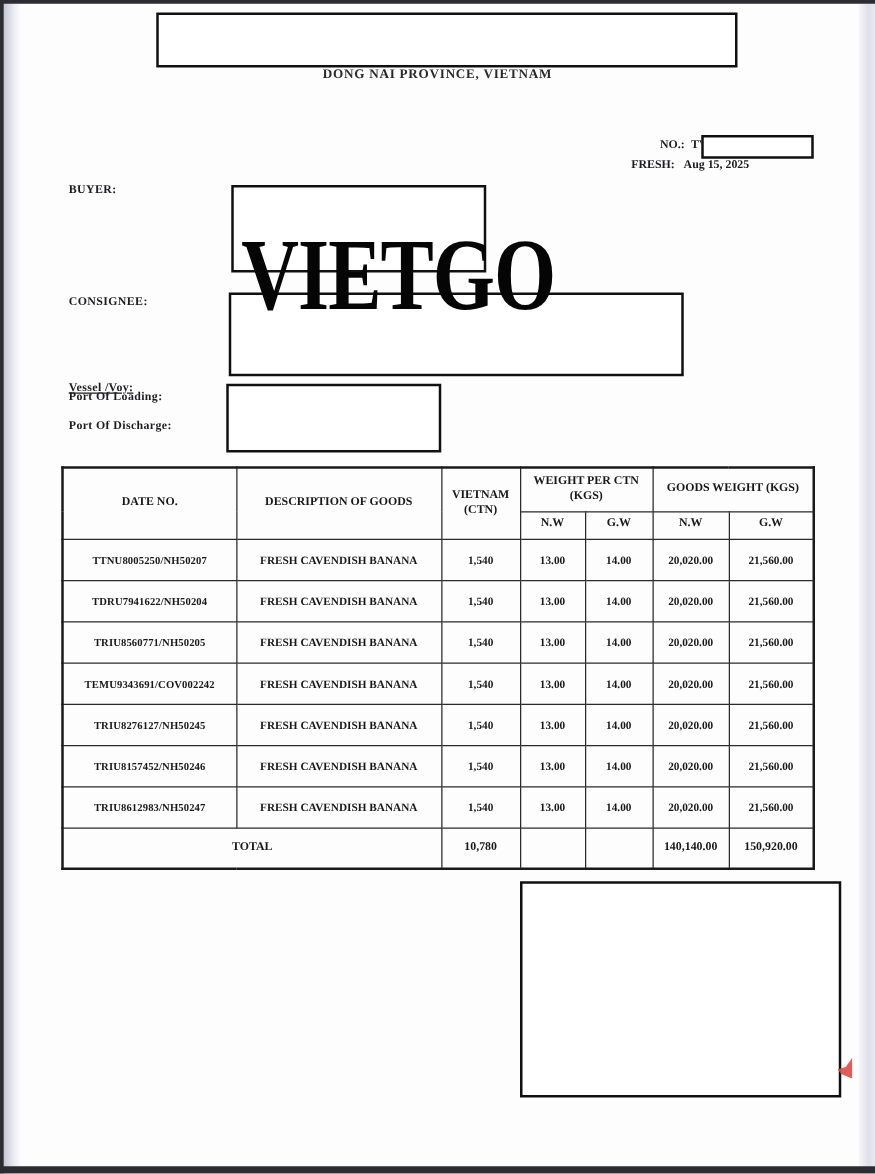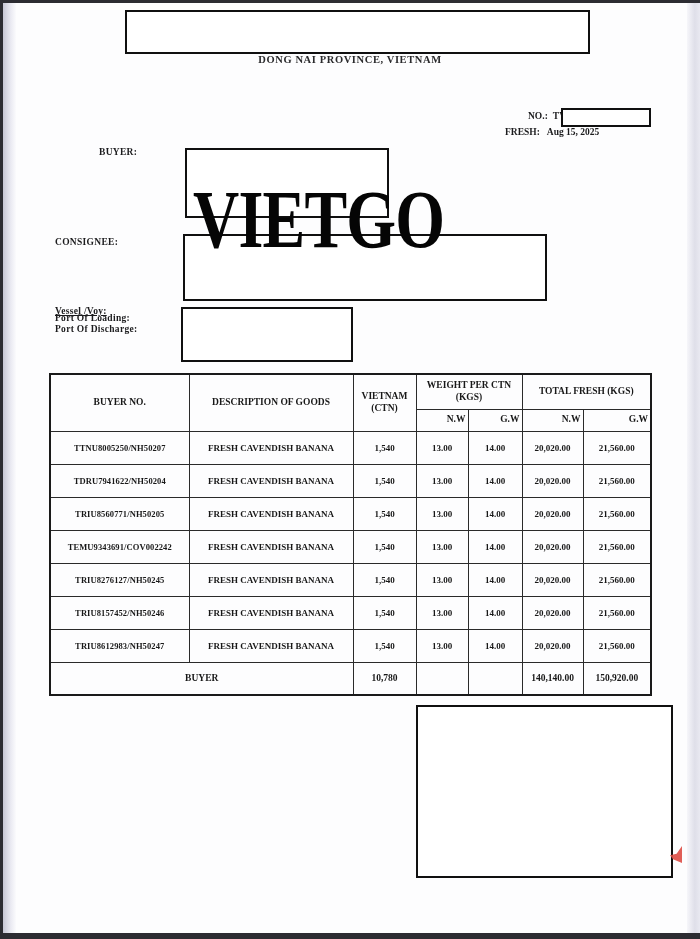--- a/index.html
+++ b/index.html
@@ -32,45 +32,45 @@
   .doc-title {
     position: absolute; left: 0; top: 84px; width: 700px; text-align: center;
     font-size: 18px; font-weight: bold; letter-spacing: 1.5px; color: #222; z-index: 2;
   }
   .meta-no { position: absolute; left: 528px; top: 111px; font-size: 9.5px; font-weight: bold; z-index: 2; }
   .meta-no .val { margin-left: 5px; }
   .meta-date { position: absolute; left: 505px; top: 127px; font-size: 9.5px; font-weight: bold; z-index: 2; }
   .meta-date .val { margin-left: 7px; text-align: center; }
 
   .field-label { position: absolute; left: 55px; font-size: 9.5px; font-weight: bold; letter-spacing: 0.3px; z-index: 2; }
-  .lbl-buyer     { top: 147px; margin-left: 44px; }
+  .lbl-buyer     { top: 147px; }
   .lbl-consignee { top: 237px; }
   .lbl-vessel    { top: 306px; text-decoration: underline; }
   .lbl-loading   { top: 313px; }
-  .lbl-discharge { top: 324px; }
+  .lbl-discharge { top: 336px; }
 
   .watermark {
     position: absolute; left: 193px; top: 179px; z-index: 4;
     font-size: 82px; font-weight: bold; line-height: 1; color: #050505;
     transform: scaleX(0.78); transform-origin: left top; letter-spacing: -1px;
     white-space: nowrap;
   }
 
   table.packing {
     position: absolute; left: 49px; top: 373px; width: 601px; z-index: 2;
     border-collapse: collapse; table-layout: fixed;
     border: 2px solid #1a1a1a;
   }
   table.packing td, table.packing th {
     border: 1px solid #2a2a2a; text-align: center; vertical-align: middle;
     font-weight: bold; color: #181818; overflow: hidden; padding: 1px 2px;
   }
   table.packing th { font-size: 9.5px; line-height: 1.25; }
   tr.hdr-main th { height: 35px; }
-  tr.hdr-sub th  { height: 22px; text-align: right; }
+  tr.hdr-sub th  { height: 22px; }
   tr.data-row td { height: 33px; font-size: 9px; }
   tr.data-row td.cont-cell { font-size: 8.5px; letter-spacing: 0.1px; }
   tr.total-row td { height: 33px; font-size: 9.5px; }
 
   .red-mark {
     position: absolute; left: 670px; top: 846px; width: 12px; height: 17px; z-index: 7;
     background: #dd4d45;
     clip-path: polygon(100% 0, 100% 100%, 25% 78%, 0 55%, 55% 45%);
     opacity: 0.9;
   }
@@ -115,25 +115,25 @@
       <col style="width:139px">
         <col style="width:164px">
         <col style="width:63px">
       <col style="width:52px">
         <col style="width:54px">
         <col style="width:61px">
         <col style="width:68px">
     </colgroup>
     <tbody>
       <tr class="hdr-main">
-        <th rowspan="2">BUYER NO.</th>
+        <th rowspan="2">DATE NO.</th>
         <th rowspan="2">DESCRIPTION OF GOODS</th>
         <th rowspan="2">VIETNAM (CTN)</th>
         <th colspan="2">WEIGHT PER CTN (KGS)</th>
-        <th colspan="2">TOTAL FRESH (KGS)</th>
+        <th colspan="2">GOODS WEIGHT (KGS)</th>
       </tr>
       <tr class="hdr-sub">
         <th>N.W</th>
         <th>G.W</th>
         <th>N.W</th>
         <th>G.W</th>
       </tr>
 
       <tr class="data-row">
         <td class="cont-cell">TTNU8005250/NH50207</td>
@@ -193,21 +193,21 @@
         <td class="cont-cell">TRIU8612983/NH50247</td>
         <td>FRESH CAVENDISH BANANA</td>
         <td>1,540</td>
         <td>13.00</td>
         <td>14.00</td>
         <td>20,020.00</td>
         <td>21,560.00</td>
       </tr>
 
       <tr class="total-row">
-        <td colspan="2">BUYER</td>
+        <td colspan="2">TOTAL</td>
         <td>10,780</td>
         <td></td>
         <td></td>
         <td>140,140.00</td>
         <td>150,920.00</td>
       </tr>
     </tbody>
   </table>
 
   <div class="redact box-signature"></div>

